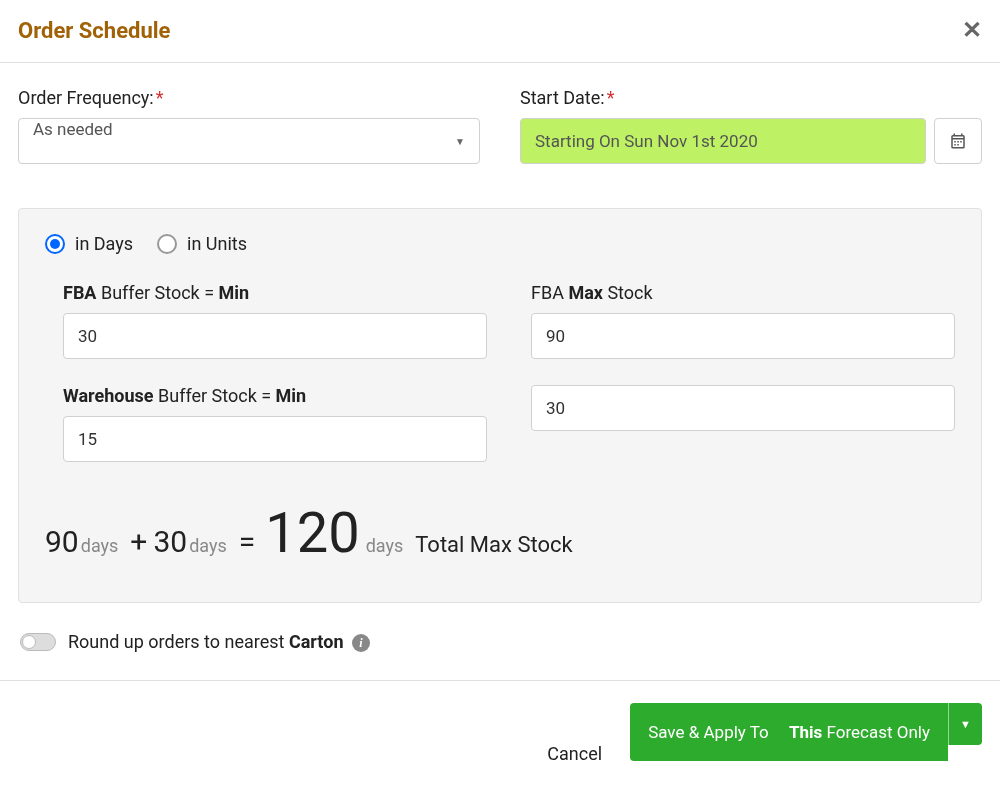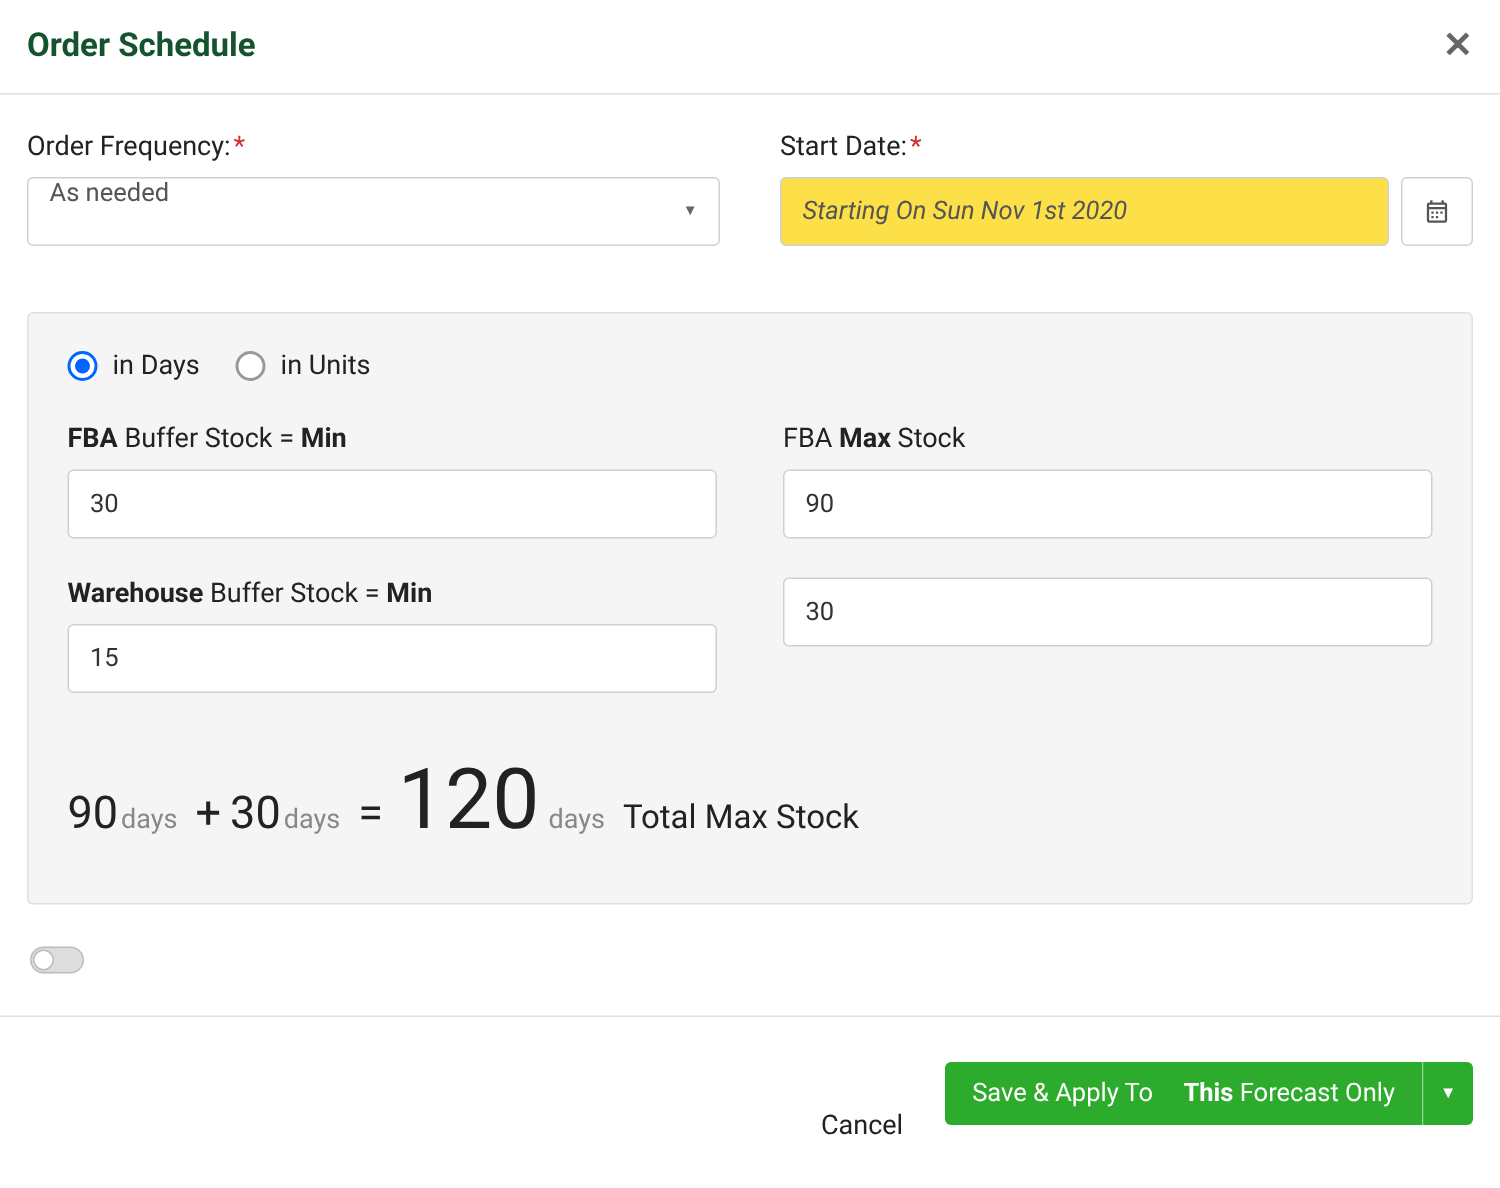--- a/index.html
+++ b/index.html
@@ -14,21 +14,21 @@
     .header {
       display: flex;
       justify-content: space-between;
       align-items: center;
       padding: 16px 18px 18px 18px;
       border-bottom: 1px solid #e0e0e0;
     }
     .title {
       font-size: 22px;
       font-weight: 700;
-      color: #14532d;
+      color: #a16207;
     }
     .close-icon {
       font-size: 24px;
       color: #666;
       cursor: pointer;
       font-weight: 700;
     }
     .content {
       padding: 24px 18px 0 18px;
     }
@@ -74,22 +74,21 @@
     .date-input {
       flex: 1;
       border: 1px solid #d0d0d0;
       border-radius: 4px;
       height: 46px;
       display: flex;
       align-items: center;
       padding: 0 14px;
       font-size: 17px;
       color: #555;
-      background: #fde047;
-      font-style: italic;
+      background: #bef264;
     }
     .calendar-btn {
       width: 48px;
       height: 46px;
       border: 1px solid #d0d0d0;
       border-radius: 4px;
       display: flex;
       align-items: center;
       justify-content: center;
       cursor: pointer;
@@ -132,20 +131,21 @@
       width: 10px;
       height: 10px;
       border-radius: 50%;
       background: #0066ff;
     }
     
     .input-grid {
       display: grid;
       grid-template-columns: 1fr 1fr;
       gap: 26px 44px;
+      margin-left: 18px;
     }
     .input-label {
       font-size: 18px;
       color: #222;
       margin-bottom: 10px;
     }
     .input-label .bold { font-weight: 700; }
     .text-input {
       width: 100%;
       height: 46px;
@@ -235,21 +235,21 @@
       font-family: inherit;
       margin-top: 44px;
     }
     .save-group {
       display: flex;
     }
     .save-btn {
       background: #2dab2d;
       color: #fff;
       border: none;
-      height: 42px;
+      height: 58px;
       padding: 0 18px;
       font-size: 17px;
       border-top-left-radius: 4px;
       border-bottom-left-radius: 4px;
       cursor: pointer;
       font-family: inherit;
       display: flex;
       align-items: center;
     }
     .save-btn .bold { font-weight: 700; margin-left: 16px; }
@@ -352,20 +352,24 @@
       <span class="plus-eq">=</span>
       <span class="huge-num">120</span>
       <span class="days-txt">days</span>
       <span class="total-label">Total Max Stock</span>
     </div>
   </div>
 
   <div class="toggle-row">
     <div class="toggle">
       <div class="toggle-knob"></div>
+    </div>
+    <div class="toggle-label">
+      <span>Round up orders to nearest </span><span class="bold">Carton</span>
+      <span class="info-icon">i</span>
     </div>
   </div>
 
 </div>
 
 <div class="footer">
   <button class="cancel-btn">Cancel</button>
   <div class="save-group">
     <button class="save-btn">
       <span>Save &amp; Apply To </span>&nbsp;<span class="bold">This</span>&nbsp;<span> Forecast Only</span>

